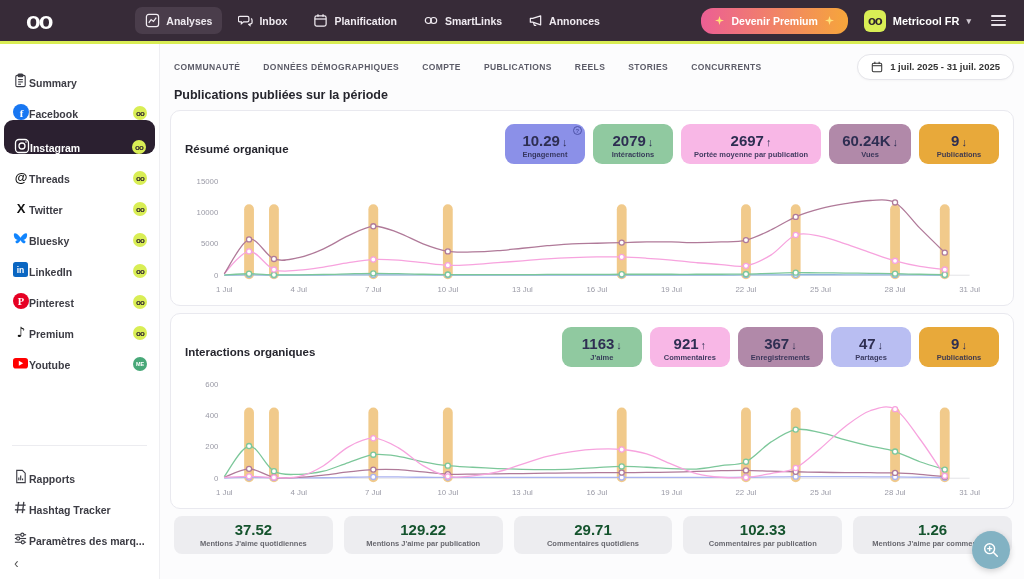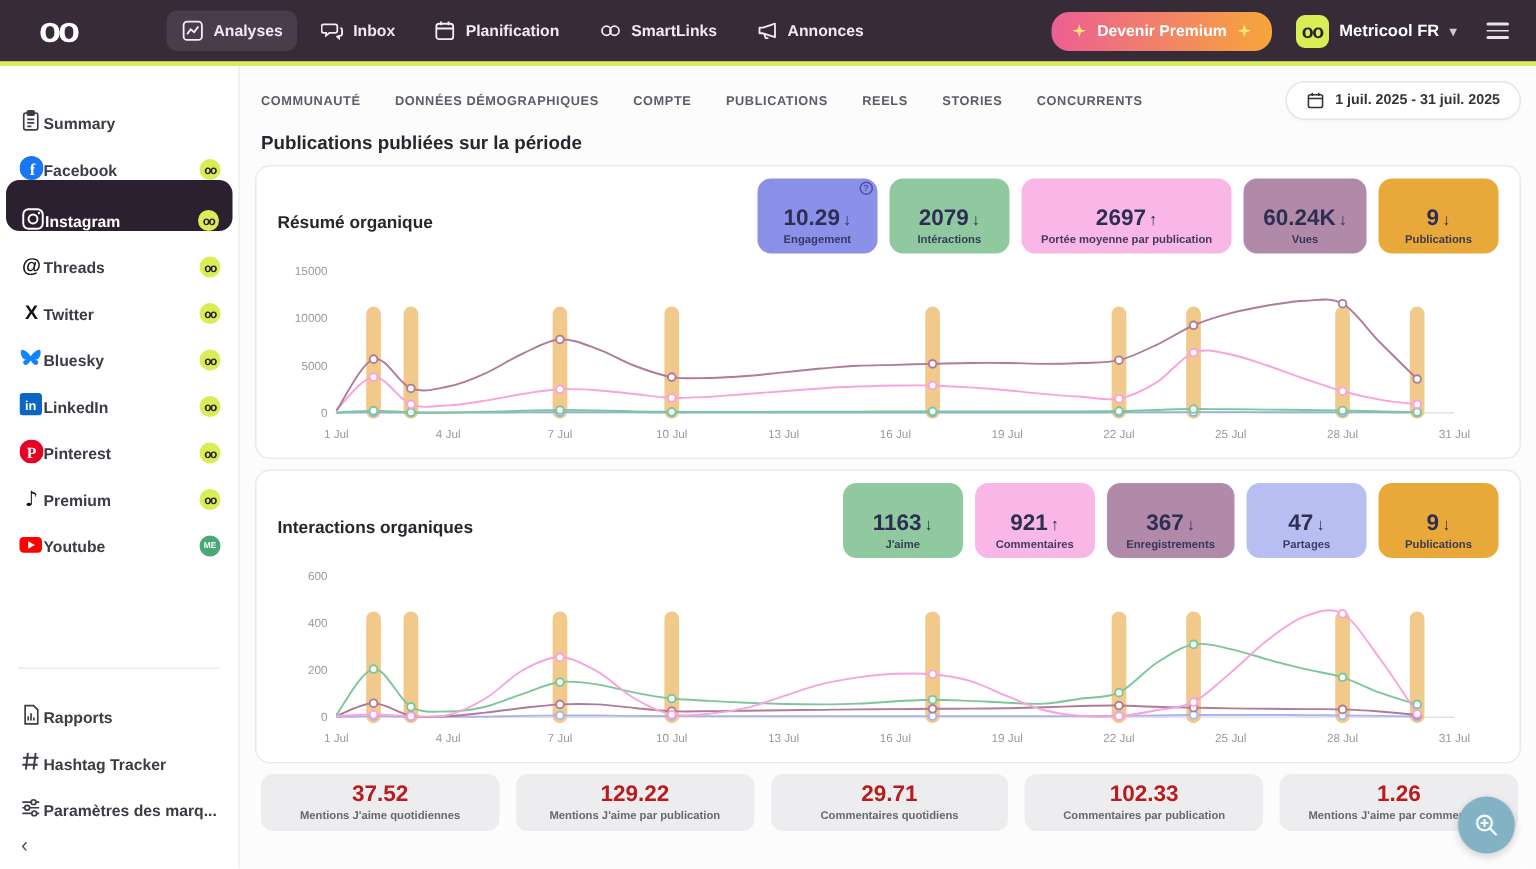--- a/index.html
+++ b/index.html
@@ -3,21 +3,21 @@
 <meta charset="utf-8">
 <style>
   * { margin:0; padding:0; box-sizing:border-box; }
   html,body { width:1024px; height:579px; overflow:hidden; background:#fff;
     font-family:"Liberation Sans", sans-serif; }
 
   
   .navbar { height:41px; background:#372b38; display:flex; align-items:center;
     padding:0 14px 0 26px; color:#ece7ed; }
   .logo { font-size:24px; font-weight:bold; color:#fff; line-height:1; letter-spacing:-2px; cursor:pointer; }
-  .nav-center { display:flex; align-items:center; gap:6px; margin-left:60px; }
+  .nav-center { display:flex; align-items:center; gap:6px; margin-left:84px; }
   .nav-item { display:flex; align-items:center; gap:6px; padding:6px 10px; border-radius:7px;
     font-size:10.5px; font-weight:600; color:#efeaf0; cursor:pointer; white-space:nowrap; }
   .nav-item.active { background:#4a3d4b; }
   .nicon svg { display:block; }
   .nav-right { margin-left:auto; display:flex; align-items:center; gap:16px; }
   .premium { border:none; display:flex; align-items:center; gap:7px; cursor:pointer;
     background:linear-gradient(90deg,#ec5f94,#f6a63b); color:#fff; font-weight:700;
     font-size:10.5px; padding:7px 14px; border-radius:12px; font-family:inherit; }
   .account { display:flex; align-items:center; gap:7px; cursor:pointer; font-size:11px; font-weight:600; color:#fff; }
   .avatar { width:22px; height:22px; border-radius:6px; background:#d9ee55; color:#2c222d;
@@ -50,32 +50,32 @@
   .tab { font-size:8.5px; font-weight:700; letter-spacing:.4px; color:#5c5c68; cursor:pointer; white-space:nowrap; }
   .date-pill { display:flex; align-items:flex-start; gap:7px; background:#fff; border:1px solid #e5e5ea;
     border-radius:14px; padding:6px 13px; font-size:9.5px; font-weight:700; color:#333;
     cursor:pointer; font-family:inherit; box-shadow:0 1px 2px rgba(0,0,0,.03); }
   .page-heading { font-size:12.5px; font-weight:700; color:#26262e; margin:8px 0 8px 4px; }
 
   .card { background:#fff; border:1px solid #e9e9ef; border-radius:10px; padding:8px 14px 2px 14px; margin-bottom:7px; }
   .card-head { display:flex; align-items:center; justify-content:space-between; height:50px; }
   .card-title { font-size:11.5px; font-weight:700; color:#26262e; padding-top:10px; }
   .stat-row { display:flex; gap:8px; }
-  .stat-card { position:relative; border-radius:9px; padding:18px 13px 5px; text-align:center;
+  .stat-card { position:relative; border-radius:9px; padding:8px 13px 5px; text-align:center;
     min-width:80px; color:#2e2e52; cursor:pointer; }
   .stat-value { font-size:15px; font-weight:700; white-space:nowrap; }
   .stat-value .arrow { font-size:11px; margin-left:2px; }
   .stat-label { font-size:7.5px; font-weight:600; opacity:.9; white-space:nowrap; margin-top:1px; }
   .help { position:absolute; top:2px; right:3px; width:9px; height:9px; border:1px solid #4e53a8;
     border-radius:50%; font-size:6px; line-height:8px; font-weight:bold; color:#4e53a8; }
   .chart { display:block; width:100%; height:134px; }
 
   .bottom-row { display:flex; gap:11px; margin:2px 2px 0 4px; }
   .bottom-card { flex:1; background:#ededf0; border-radius:8px; text-align:center; padding:5px 4px 6px; }
-  .bottom-value { font-size:15px; font-weight:700; color:#b91c1c; }
+  .bottom-value { font-size:15px; font-weight:700; color:#14532d; }
   .bottom-label { font-size:7.5px; font-weight:600; color:#68686f; margin-top:1px; white-space:nowrap; }
 
   .fab { position:fixed; right:14px; bottom:10px; width:38px; height:38px; border-radius:50%;
     background:#82b2c3; border:none; display:flex; align-items:center; justify-content:center;
     cursor:pointer; box-shadow:0 2px 6px rgba(0,0,0,.18); }
 </style>
 </head>
 <body>
 
 <header class="navbar">

